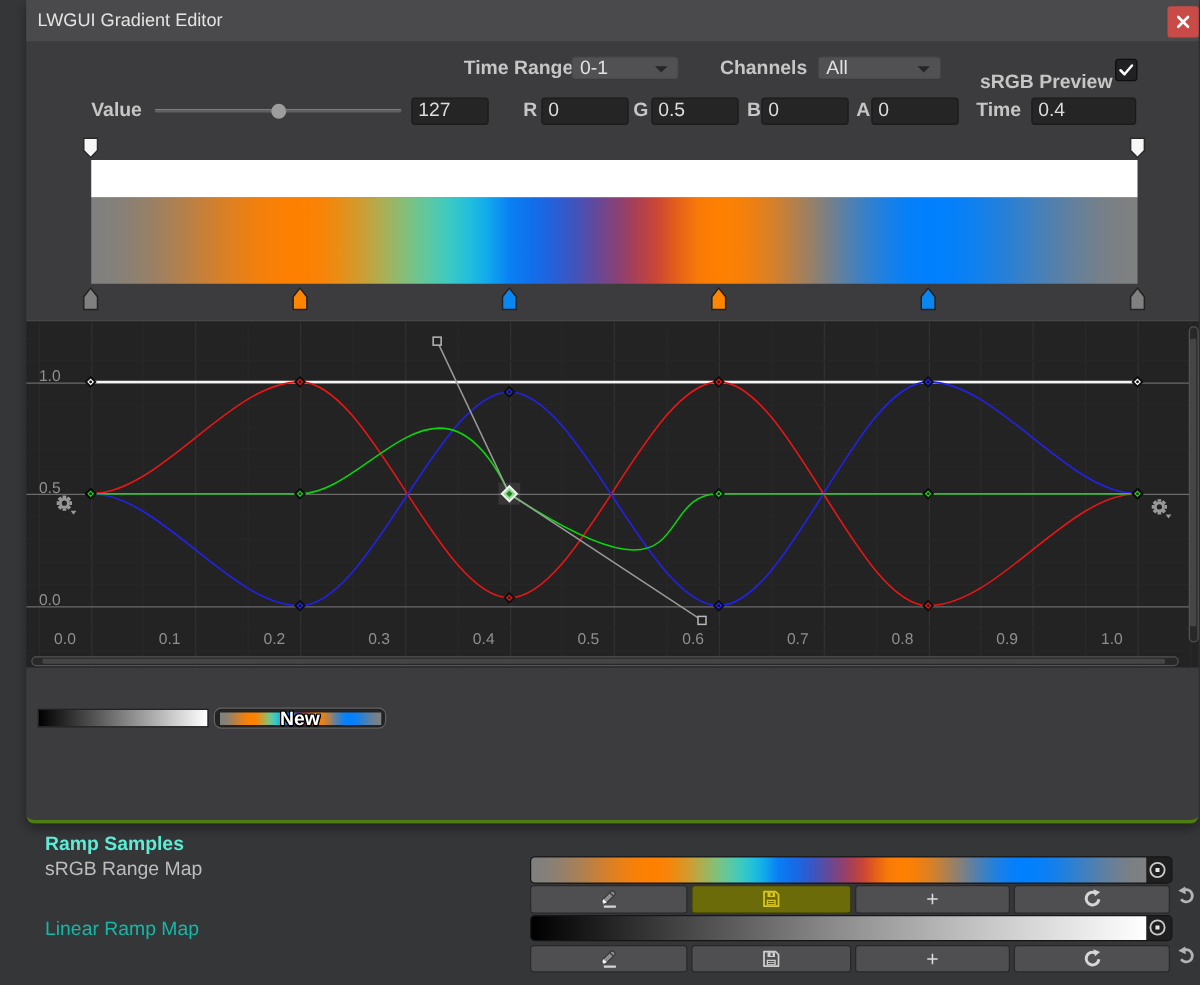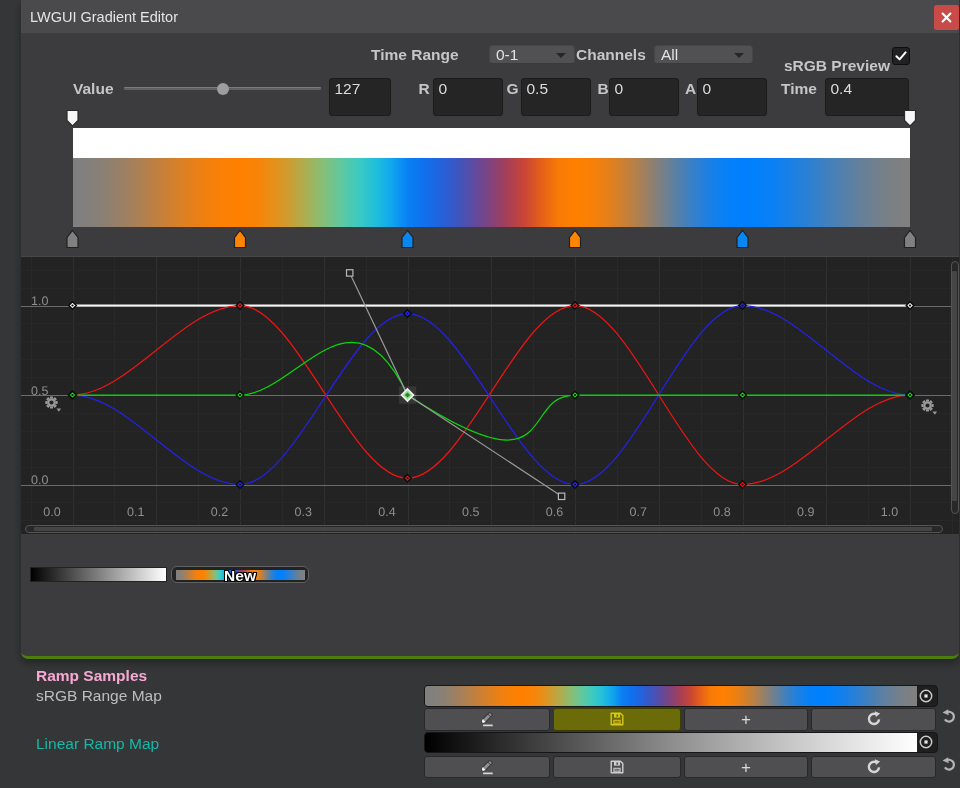--- a/index.html
+++ b/index.html
@@ -17,29 +17,29 @@
   #close-btn { left:913px; top:5px; width:25px; height:25px; background:#c94b47; border-radius:2.5px;
                color:#ffffff; font-size:13px; font-weight:bold; text-align:center; line-height:25px; }
 
   
   .lbl { color:#c6c6c6; font-size:15.5px; line-height:19px;font-weight:bold; }
   .dropdown { height:19px; background:#515153; border-radius:3.5px; border:1px solid #454547;
               border-bottom-color:#3a3a3c; color:#e2e2e2; font-size:15.5px; line-height:17px; padding-left:6px; }
   .dd-arrow { position:absolute; right:8px; top:7px; width:0; height:0;
               border-left:5px solid transparent; border-right:5px solid transparent; border-top:5px solid #262626; }
   #tr-label   { left:350px; top:45px; }
-  #tr-drop    { left:468px; top:45px; width:86px; }
+  #tr-drop    { left:436px; top:45px; width:86px; }
   #ch-label   { left:555px; top:45px; }
   #ch-drop    { left:633px; top:45px; width:99px; }
   #srgb-label { left:763px; top:56px;text-align:center; }
   #srgb-box   { left:871px; top:47px; width:17.5px; height:17.5px; background:#212123; border:1px solid #0e0e0e;
                 border-radius:3px; }
 
   
-  .field { height:38px; background:#252526; border:1px solid #1b1b1c; border-radius:3px;
+  .field { height:22px; background:#252526; border:1px solid #1b1b1c; border-radius:3px;
            color:#dcdcdc; font-size:15.5px; line-height:19.5px; padding-left:4.5px; top:77.5px; }
   #value-label { left:52px;  top:79px; }
   #value-slider-track { left:103px; top:86.5px; width:197px; height:3.4px; background:#606060; border-top:1px solid #7c7c7c; border-radius:1px; }
   #value-slider-thumb { left:195.5px; top:82.5px; width:12px; height:12px; border-radius:50%; background:#9d9d9d; }
   #value-field { left:308px; width:62px; }
   #r-label { left:397.5px; top:79px; } #r-field { left:412px; width:70px; }
   #g-label { left:485.5px; top:79px; } #g-field { left:500px; width:70px; }
   #b-label { left:576.5px; top:79px; } #b-field { left:588px; width:70px; }
   #a-label { left:664px;   top:79px; } #a-field { left:676px; width:70px; }
   #time-label { left:760px; top:79px; } #time-field { left:804px; width:84px; }
@@ -64,21 +64,21 @@
   #presets-menu { left:910px; top:0; width:12px; height:24px; }
   .vdot { position:absolute; left:4.5px; width:3px; height:3px; border-radius:50%; background:#dcdcdc; }
   #preset-gray { left:9px; top:567px; width:137px; height:15px; border:1px solid #222; }
   #preset-new  { left:150px; top:566px; width:138px; height:17px; border:1px solid #606060; border-radius:6px;
                  background:#232323; padding:2.5px 3.5px; }
   #preset-new-grad { width:100%; height:100%; }
   #preset-new-label { left:0; top:-0.5px; width:100%; text-align:center; font-size:15.5px; font-weight:bold; color:#ffffff;
         text-shadow:-1px 0 0 #000, 1px 0 0 #000, 0 -1px 0 #000, 0 1.2px 0 #000, -1px -1px 0 #000, 1px 1px 0 #000, -1px 1px 0 #000, 1px -1px 0 #000; }
 
   
-  #ramp-title { left:36px; top:668px; font-size:15.5px; line-height:16px; font-weight:bold; color:#f9a8d4; }
+  #ramp-title { left:36px; top:668px; font-size:15.5px; line-height:16px; font-weight:bold; color:#5eead4; }
   #srgb-ramp-label { left:36px; top:687.5px; font-size:15.5px; line-height:16px; color:#bdbdbd; }
   #linear-ramp-label { left:36px; top:736px; font-size:15.5px; line-height:16px; color:#14b8a6; }
   .ramp-bar { left:424px; width:514px; height:21.5px; background:#1f1f20; border:1px solid #161617; border-radius:4px; }
   #srgb-ramp-bar { top:685px; }
   #linear-ramp-bar { top:731.5px; }
   .ramp-grad { position:absolute; left:0; top:0; width:492px; height:100%; border-radius:3px 0 0 3px; }
   .picker-icon { position:absolute; right:3px; top:50%; margin-top:-8px; width:16px; height:16px; }
   .btn-row { left:424px; width:514px; height:22.5px; }
   #btn-row-1 { top:708px; }
   #btn-row-2 { top:755.5px; }

